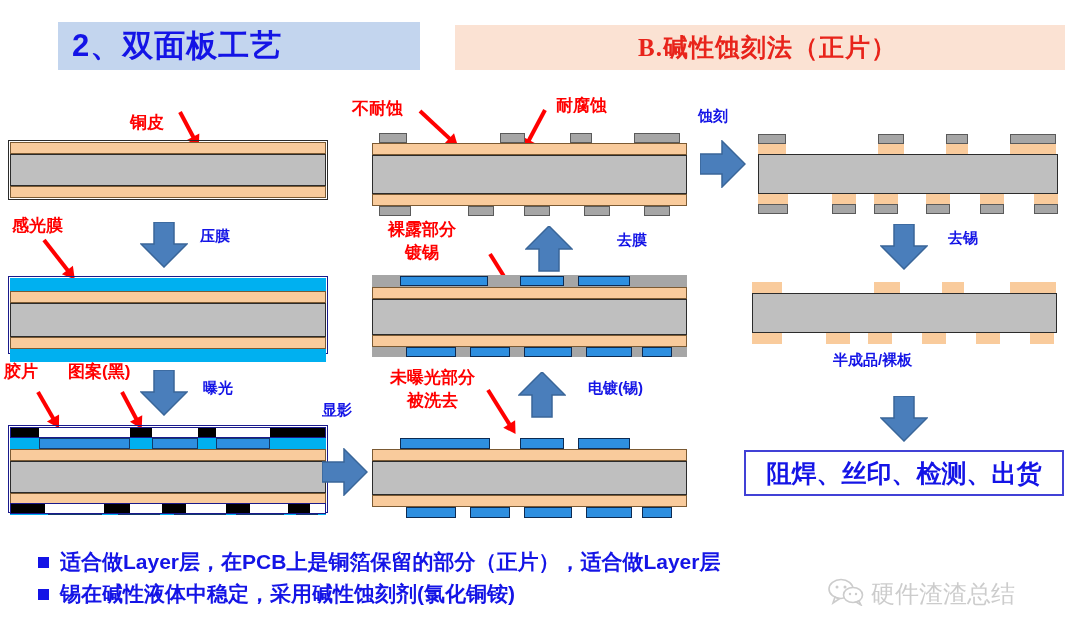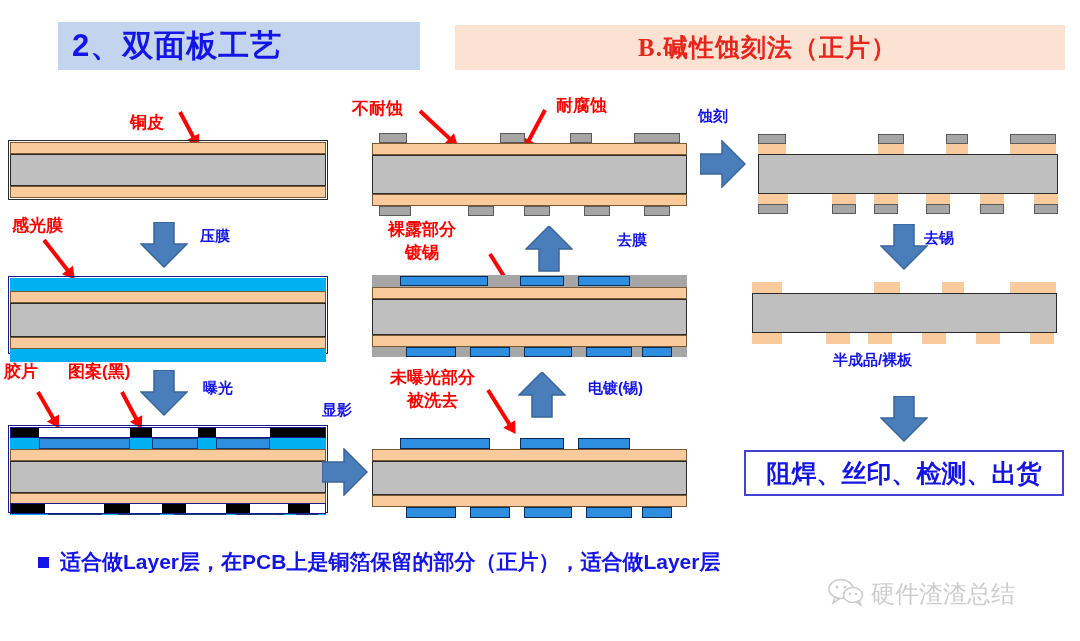--- a/index.html
+++ b/index.html
@@ -321,21 +321,21 @@
     <div class="tingray" style="left:168px;top:70px;width:24px;height:10px;"></div>
     <div class="tingray" style="left:222px;top:70px;width:24px;height:10px;"></div>
     <div class="tingray" style="left:276px;top:70px;width:24px;height:10px;"></div>
   </div>
 
   <div class="barrow" style="left:880px;top:224px;">
     <svg width="48" height="46" viewBox="0 0 48 46">
       <polygon points="14,0 34,0 34,22 47,22 24,45 1,22 14,22" fill="#4a7ebb" stroke="#3a6699" stroke-width="1.5"></polygon>
     </svg>
   </div>
-  <div class="abs lbl lbl-blue" style="left:924px;top:230px;">去锡</div>
+  <div class="abs lbl lbl-blue" style="left:948px;top:230px;">去锡</div>
 
   <div class="panel" style="left:752px;top:282px;width:305px;height:62px;">
     <div class="cu-plain" style="left:0;top:0;width:30px;height:11px;"></div>
     <div class="cu-plain" style="left:122px;top:0;width:26px;height:11px;"></div>
     <div class="cu-plain" style="left:190px;top:0;width:22px;height:11px;"></div>
     <div class="cu-plain" style="left:258px;top:0;width:46px;height:11px;"></div>
     <div class="core" style="left:0;top:11px;width:305px;height:40px;"></div>
     <div class="cu-plain" style="left:0;top:51px;width:30px;height:11px;"></div>
     <div class="cu-plain" style="left:74px;top:51px;width:24px;height:11px;"></div>
     <div class="cu-plain" style="left:116px;top:51px;width:24px;height:11px;"></div>
@@ -351,20 +351,24 @@
       <polygon points="14,0 34,0 34,22 47,22 24,45 1,22 14,22" fill="#4a7ebb" stroke="#3a6699" stroke-width="1.5"></polygon>
     </svg>
   </div>
 
   <div class="abs" id="final-box">阻焊、丝印、检测、出货</div>
 
   <div class="abs" id="bullets">
     <div class="bullet">
       <div class="sq"></div>
       <div class="txt">适合做Layer层，在PCB上是铜箔保留的部分（正片），适合做Layer层</div>
+    </div>
+    <div class="bullet">
+      <div class="sq"></div>
+      <div class="txt">锡在碱性液体中稳定，采用碱性蚀刻剂(氯化铜铵)</div>
     </div>
   </div>
 
   <div class="abs" id="watermark">
     <span>
       <svg width="36" height="28" viewBox="0 0 36 28">
         <ellipse cx="13" cy="11" rx="12" ry="9.5" fill="none" stroke="#8f8f8f" stroke-width="1.6"></ellipse>
         <polygon points="7,19 5,25 11,21" fill="none" stroke="#8f8f8f" stroke-width="1.6"></polygon>
         <circle cx="9" cy="9" r="1.5" fill="#8f8f8f"></circle>
         <circle cx="17" cy="9" r="1.5" fill="#8f8f8f"></circle>

